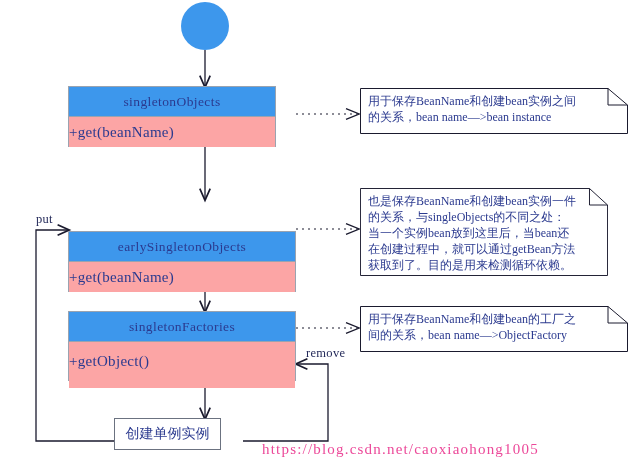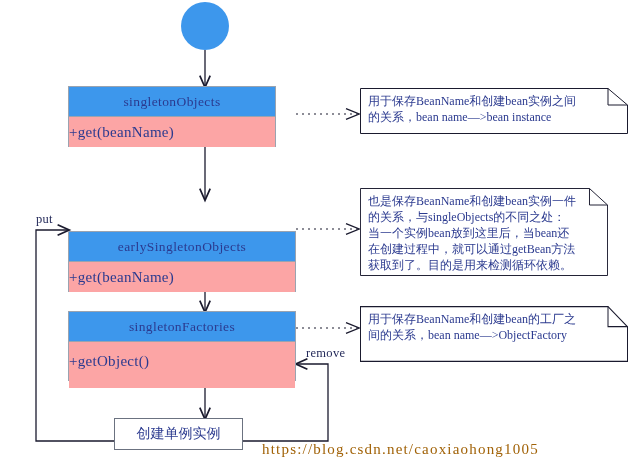--- a/index.html
+++ b/index.html
@@ -72,21 +72,21 @@
     position:absolute;
     color:#1f2556;
     font-size:12.5px;
     letter-spacing:.3px;
     background:transparent;
     white-space:nowrap;
   }
 
   .watermark{
     position:absolute;
-    color:#a16207;
+    color:#ec4899;
     font-size:15px;
     letter-spacing:1.2px;
     white-space:nowrap;
     font-family:"Liberation Serif", serif;
   }
 </style>
 </head>
 <body>
 
 <div id="stage">
@@ -152,30 +152,30 @@
       <path d="M0.5,0.5 L248,0.5 L267.5,17 L267.5,87.5 L0.5,87.5 Z" fill="#ffffff" stroke="#1a1a2e" stroke-width="1"></path>
       <path d="M248,0.5 L248,17 L267.5,17" fill="none" stroke="#1a1a2e" stroke-width="1"></path>
     </svg>
     <div class="note-text">也是保存BeanName和创建bean实例一件
 的关系，与singleObjects的不同之处：
 当一个实例bean放到这里后，当bean还
 在创建过程中，就可以通过getBean方法
 获取到了。目的是用来检测循环依赖。</div>
   </div>
 
-  <div class="note" style="left:360px;top:306px;width:268px;height:56px;">
+  <div class="note" style="left:360px;top:306px;width:268px;height:46px;">
     <svg class="noteframe" viewBox="0 0 268 46" preserveAspectRatio="none">
       <path d="M0.5,0.5 L248,0.5 L267.5,17 L267.5,45.5 L0.5,45.5 Z" fill="#ffffff" stroke="#1a1a2e" stroke-width="1"></path>
       <path d="M248,0.5 L248,17 L267.5,17" fill="none" stroke="#1a1a2e" stroke-width="1"></path>
     </svg>
     <div class="note-text">用于保存BeanName和创建bean的工厂之
 间的关系，bean name—&gt;ObjectFactory</div>
   </div>
 
-  <div class="plain-box" style="left:114px;top:418px;width:129px;height:32px;">
+  <div class="plain-box" style="left:114px;top:418px;width:107px;height:32px;">
     <span>创建单例实例</span>
   </div>
 
   <div class="edge-label" style="left:36px;top:212px;text-align:right;">
     <span>put</span>
   </div>
   <div class="edge-label" style="left:296px;top:346px;padding-left:10px;">
     <span>remove</span>
   </div>
 

